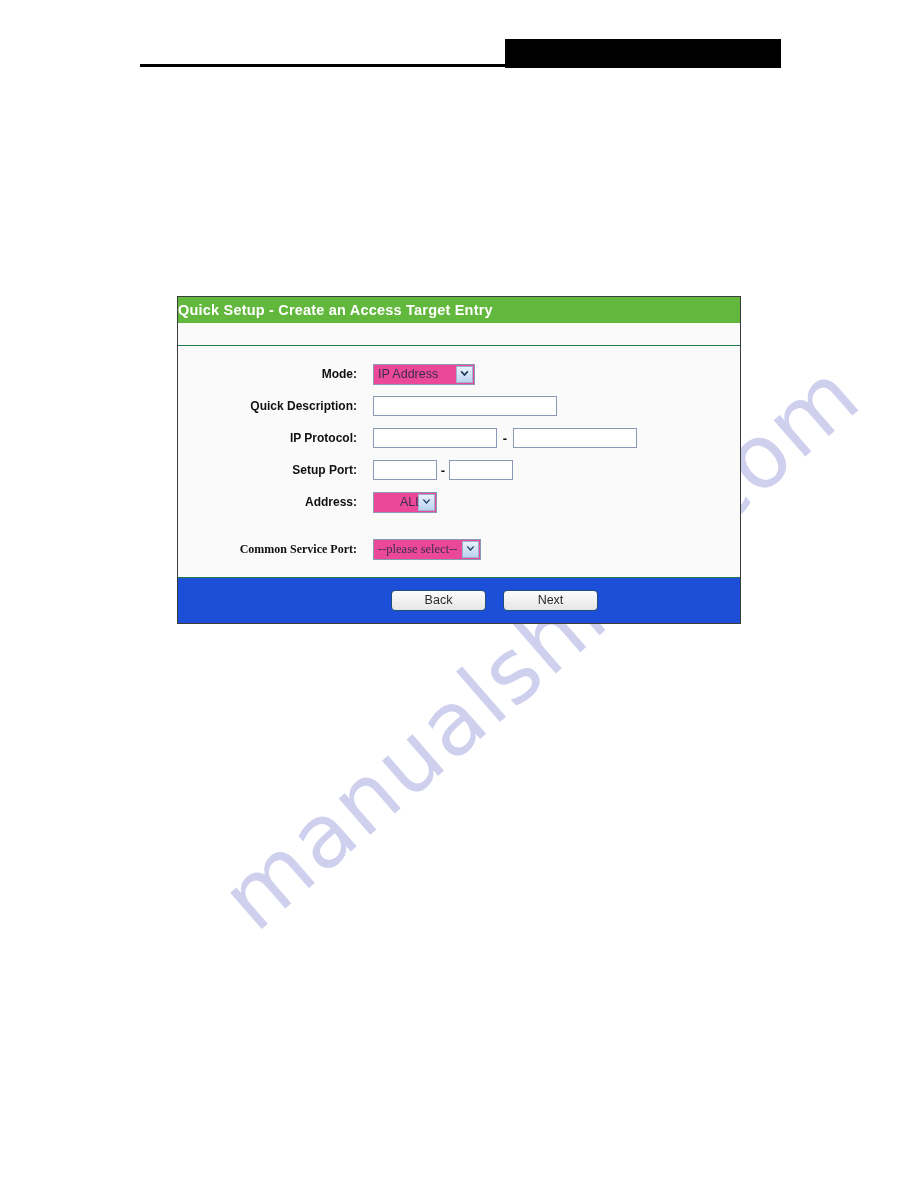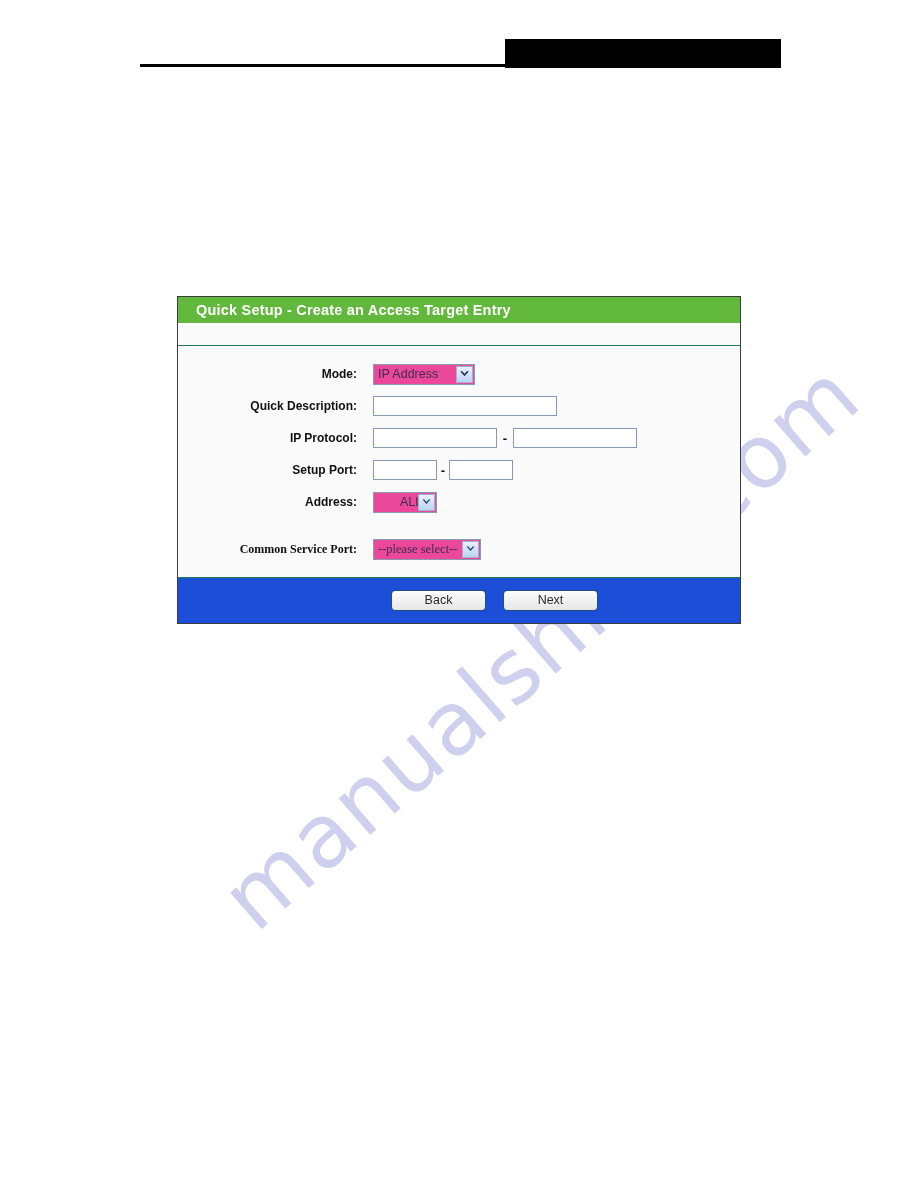--- a/index.html
+++ b/index.html
@@ -78,21 +78,21 @@
     background: #fafafa;
     z-index: 10;
   }
   #panel-title {
     height: 26px;
     line-height: 26px;
     background: #62b83c;
     color: #ffffff;
     font-size: 14.5px;
     font-weight: bold;
-    padding-left: 18px;
+    padding-left: 0;
     letter-spacing: .2px;
     box-sizing: border-box;
   }
   #panel-subbar {
     height: 22px;
     background: #fafafa;
     border-bottom: 1px solid #1f7a4d;
   }
 
   .form-body {

